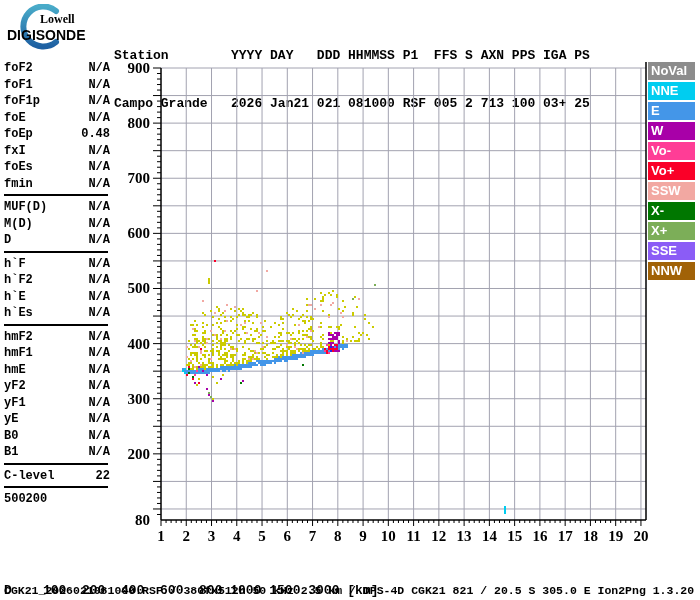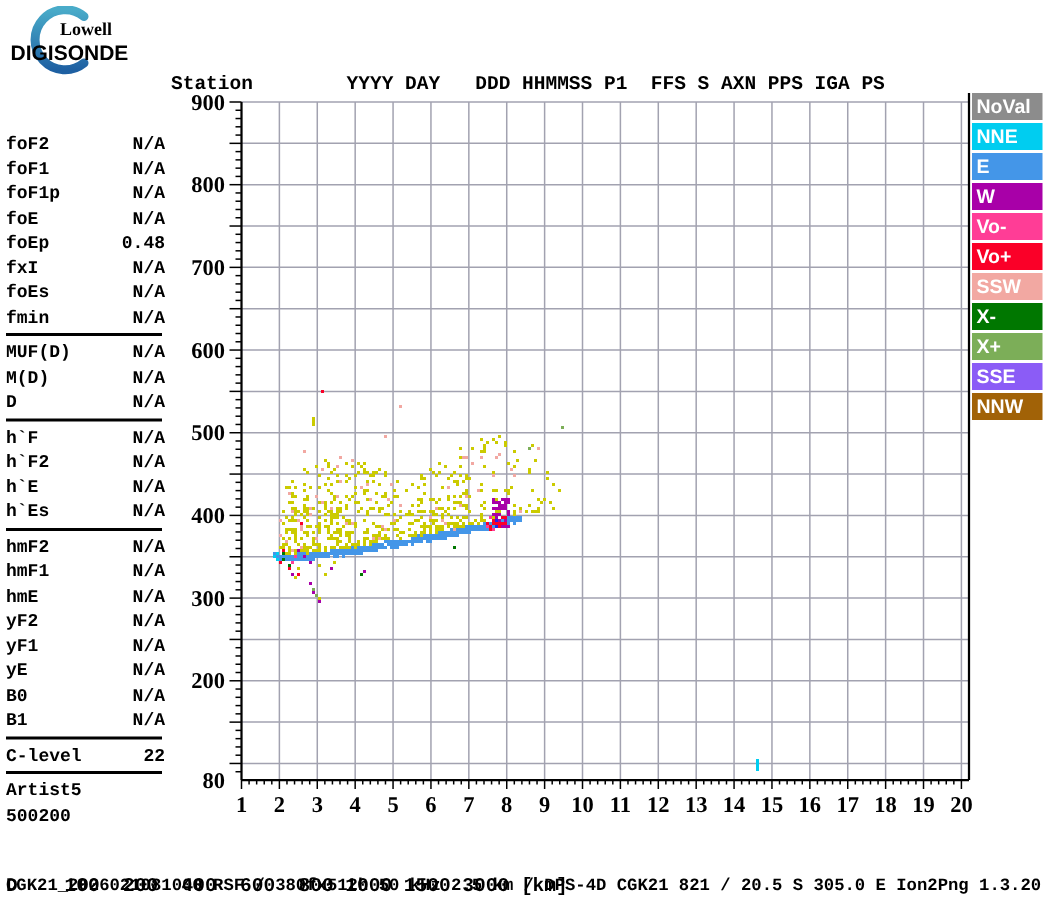--- a/index.html
+++ b/index.html
@@ -1,21 +1,21 @@
 <!DOCTYPE html>
 <html><head>
 <meta charset="utf-8">
 <style>
   html,body{margin:0;padding:0;}
   body{width:700px;height:600px;position:relative;background:#fff;overflow:hidden;
        font-family:"Liberation Mono","DejaVu Sans Mono",monospace;color:#000;}
   #logo{position:absolute;left:2px;top:4px;}
   #header-block{position:absolute;left:114px;top:16px;font-size:13px;font-weight:bold;
                 line-height:16px;white-space:pre;}
-  #params{position:absolute;left:4px;top:60px;width:106px;font-size:12px;font-weight:bold;margin-top:28px;}
+  #params{position:absolute;left:4px;top:60px;width:106px;font-size:12px;font-weight:bold;}
   .prow{display:flex;justify-content:space-between;line-height:16.5px;}
   .pdivider{border-top:2px solid #000;margin:2px 0 3px 0;width:104px;}
   .pfoot{line-height:16.5px;}
   #legend{position:absolute;left:648px;top:62px;}
   .legend-item{width:47px;height:18px;margin-bottom:2px;color:#fff;
                font-family:Liberation Sans, sans-serif;font-weight:bold;
                font-size:13px;line-height:18px;padding-left:3px;box-sizing:border-box;}
   #plot{position:absolute;left:0;top:0;}
   #bottom-info{position:absolute;left:4px;top:556px;font-size:13px;font-weight:bold;
                line-height:14px;white-space:pre;}
@@ -33,20 +33,21 @@
         <stop offset="1" stop-color="#1e60a2"></stop>
     </linearGradient>
   </defs>
   <path d="M 54 7 A 20 20 0 1 0 54 38" fill="none" stroke="url(#lg)" stroke-width="6" stroke-linecap="round"></path>
   <text x="38" y="19" font-size="12" fill="#22356e" style="font-family:'Liberation Serif',serif;font-weight:bold;">Lowell</text>
   <text x="5" y="36" font-size="14" fill="#a03a78" style="font-family:'Liberation Sans',sans-serif;font-weight:bold;">DIGISONDE</text>
 </svg>
 
 <div id="header-block">
   <div>Station        YYYY DAY   DDD HHMMSS P1  FFS S AXN PPS IGA PS</div>
+  <div>Campo Grande   2026 Jan21 021 081000 RSF 005 2 713 100 03+ 25</div>
 </div>
 
 <div id="params">
     <div class="prow">
       <span>foF2</span>
       <span>N/A</span>
     </div>
     <div class="prow">
       <span>foF1</span>
       <span>N/A</span>
@@ -137,21 +138,20 @@
     <div class="prow">
       <span>B1</span>
       <span>N/A</span>
     </div>
     <div class="pdivider"></div>
     <div class="prow">
       <span>C-level</span>
       <span>22</span>
     </div>
     <div class="pdivider"></div>
-    <div class="pfoot">Artist5</div>
     <div class="pfoot">500200</div>
   </div>
 
 <svg id="plot" width="700" height="600">
     <g stroke="#a2a2b0" stroke-width="1">
       <line x1="186.26" y1="68" x2="186.26" y2="520"></line>
       <line x1="211.52" y1="68" x2="211.52" y2="520"></line>
       <line x1="236.78" y1="68" x2="236.78" y2="520"></line>
       <line x1="262.04" y1="68" x2="262.04" y2="520"></line>
       <line x1="287.3" y1="68" x2="287.3" y2="520"></line>

